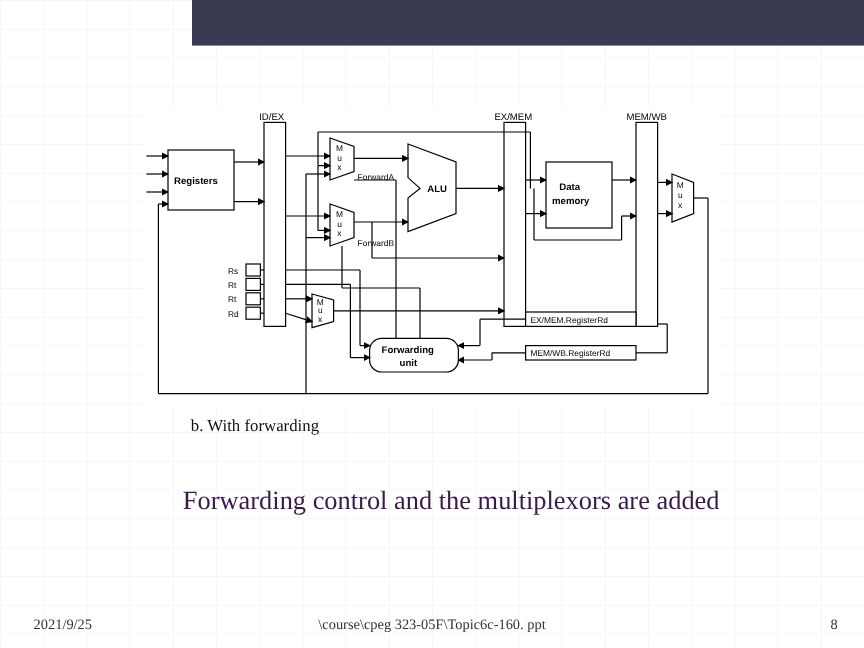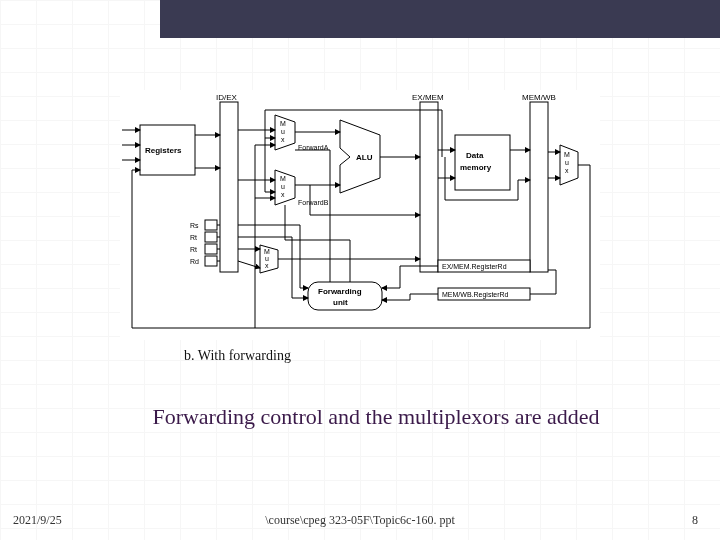--- a/index.html
+++ b/index.html
@@ -39,21 +39,21 @@
     height: 250px;
     background: #e5e5e5;
   }
   .diagram-area svg {
     width: 100%;
     height: 100%;
   }
   .caption-b {
     position: absolute;
     top: 348px;
-    left: 152px;
+    left: 127px;
     font-size: 14px;
     color: #111;
     padding-left: 32px;
   }
   .main-caption {
     position: absolute;
     top: 404px;
     left: 0;
     right: 0;
     text-align: center;
@@ -64,21 +64,21 @@
   }
   .footer {
     position: absolute;
     bottom: 12px;
     left: 0;
     right: 0;
     width: 100%;
     font-size: 12px;
     color: #333;
   }
-  .footer-date { position: absolute; left: 13px; bottom: 0; }
+  .footer-date { position: absolute; left: 28px; bottom: 0; }
   .footer-path { position: absolute; left: 0; right: 0; text-align: center; bottom: 0; }
   .footer-page { position: absolute; right: 22px; bottom: 0; }
   
   .dtxt { font-family: Arial, sans-serif; font-size: 8px; fill: #000; }
   .dtxt-sm { font-family: Arial, sans-serif; font-size: 7px; fill: #000; }
   .dtxt-bold { font-family: Arial, sans-serif; font-size: 8px; font-weight: bold; fill: #000; }
 </style>
 </head>
 <body>
 

